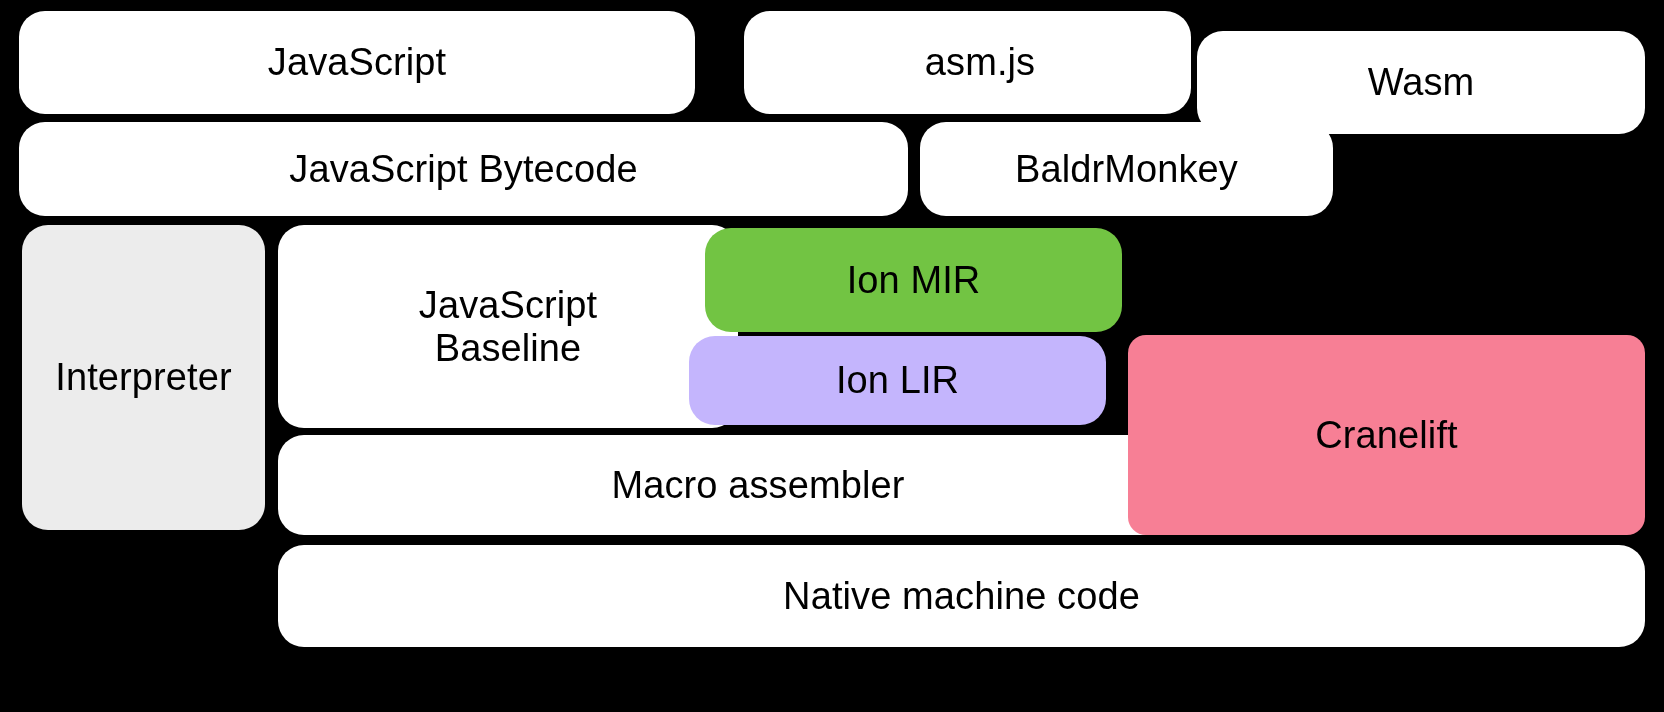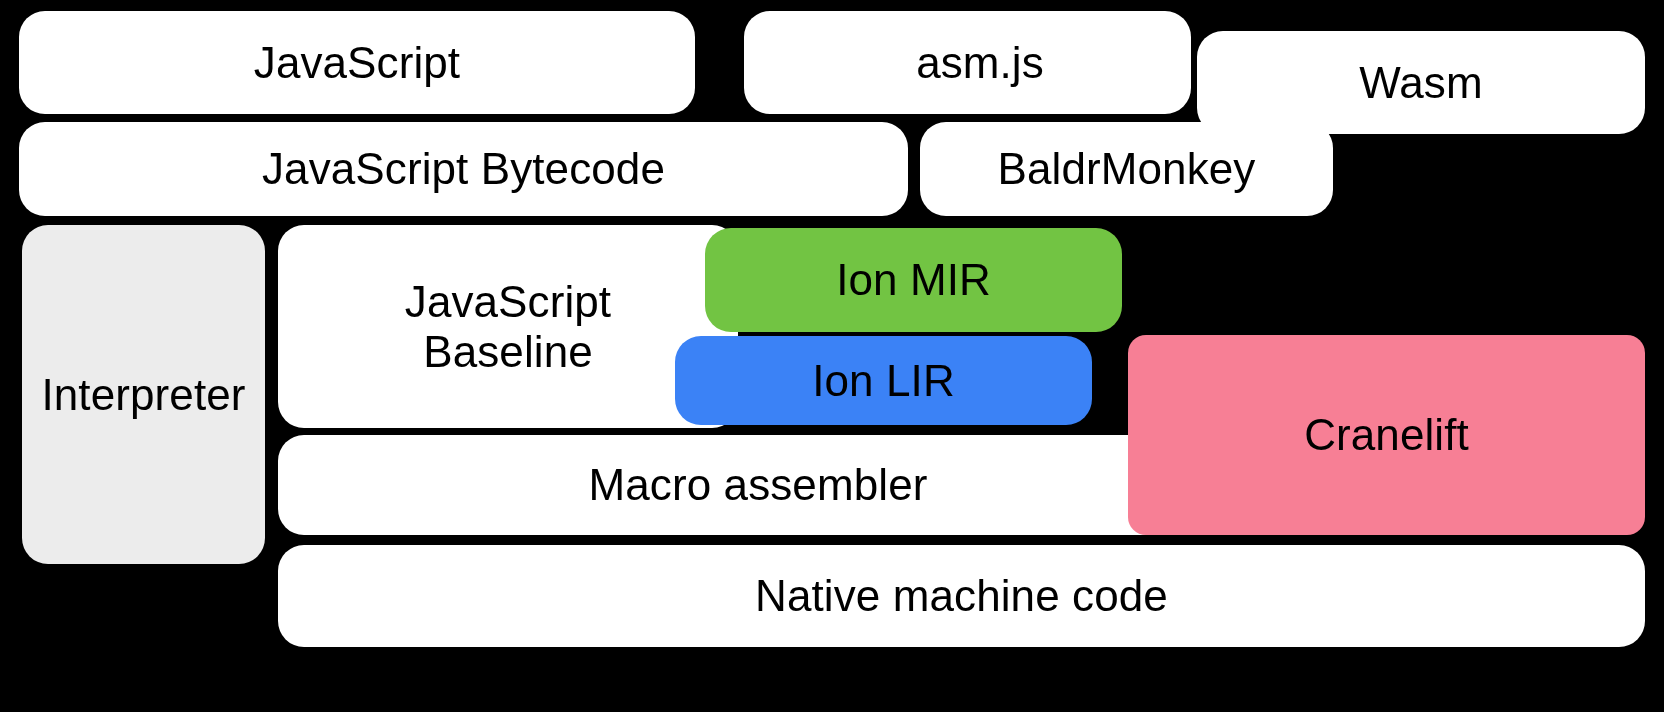--- a/index.html
+++ b/index.html
@@ -17,39 +17,39 @@
   }
   .node {
     position: absolute;
     box-sizing: border-box;
     display: flex;
     align-items: center;
     justify-content: center;
     text-align: center;
     border-radius: 26px;
     color: #000000;
-    font-size: 44px;
+    font-size: 38px;
     font-weight: 400;
     line-height: 1.12;
     letter-spacing: 0.1px;
     white-space: pre-line;
     background: #ffffff;
   }
   
   .n-javascript        { left: 19px;   top: 11px;  width: 676px; height: 103px; }
   .n-asmjs             { left: 744px;  top: 11px;  width: 447px; height: 103px; padding-left: 25px; }
   .n-wasm              { left: 1197px; top: 11px;  width: 448px; height: 103px; margin-top: 20px; }
   
   .n-js-bytecode       { left: 19px;   top: 122px; width: 889px; height: 94px; }
   .n-baldrmonkey       { left: 920px;  top: 122px; width: 413px; height: 94px; }
   
-  .n-interpreter       { left: 22px;   top: 225px; width: 243px; height: 339px; background: #ececec; }
+  .n-interpreter       { left: 22px;   top: 225px; width: 243px; height: 305px; background: #ececec; }
   .n-js-baseline       { left: 278px;  top: 225px; width: 460px; height: 203px; }
   .n-ion-mir           { left: 705px;  top: 228px; width: 417px; height: 104px; background: #72c443; }
-  .n-ion-lir           { left: 675px;  top: 336px; width: 417px; height: 89px;  background: #3b82f6; }
+  .n-ion-lir           { left: 689px;  top: 336px; width: 417px; height: 89px;  background: #c4b5fd; }
   .n-macro-assembler   { left: 278px;  top: 435px; width: 960px; height: 100px; }
   .n-cranelift         { left: 1128px; top: 335px; width: 517px; height: 200px; background: #f77f95; border-radius: 18px; }
   
   .n-native-code       { left: 278px;  top: 545px; width: 1367px; height: 102px; }
 </style>
 </head>
 <body>
 
 <div id="stage">
 

